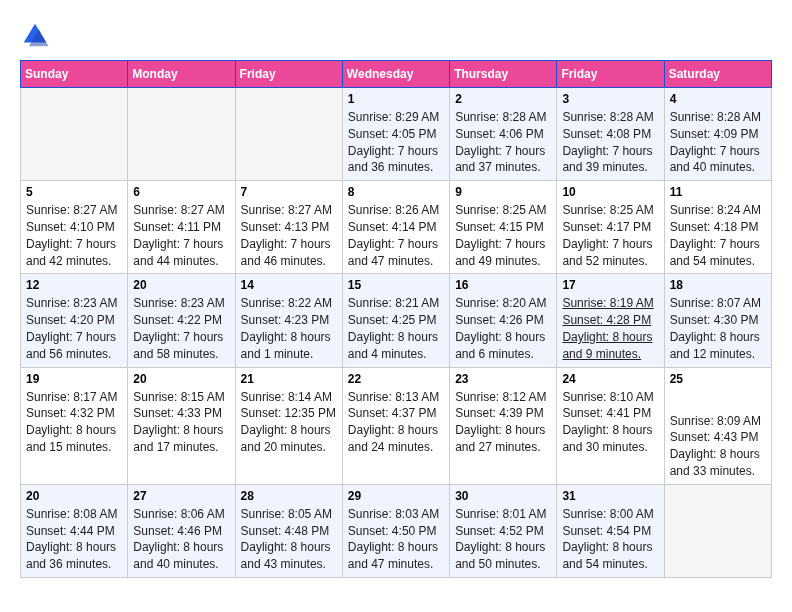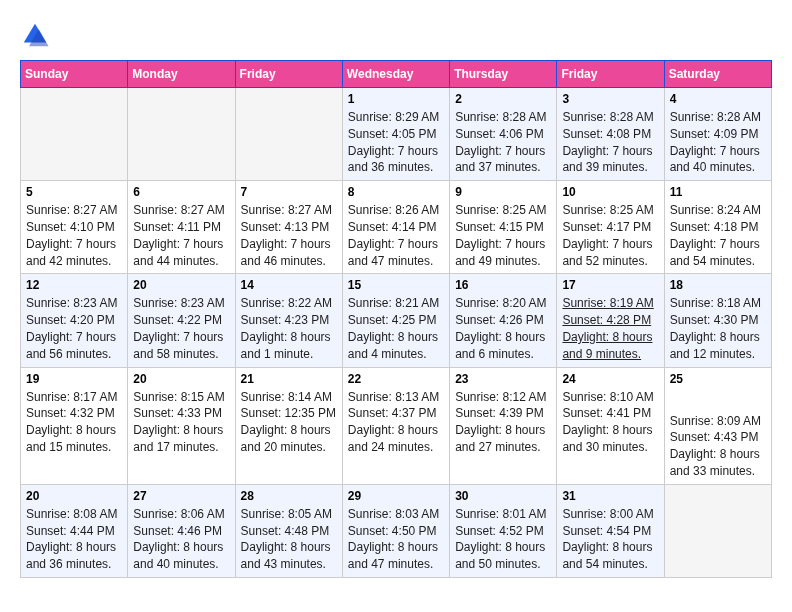--- a/index.html
+++ b/index.html
@@ -231,21 +231,21 @@
 Daylight: 8 hours and 6 minutes.</div>
         </td>
         <td>
           <span class="day-number">17</span>
           <div class="day-info" style="white-space: pre-line; text-decoration: underline;">Sunrise: 8:19 AM
 Sunset: 4:28 PM
 Daylight: 8 hours and 9 minutes.</div>
         </td>
         <td>
           <span class="day-number">18</span>
-          <div class="day-info" style="white-space: pre-line;">Sunrise: 8:18 AM
+          <div class="day-info" style="white-space: pre-line;">Sunrise: 8:07 AM
 Sunset: 4:30 PM
 Daylight: 8 hours and 12 minutes.</div>
         </td>
       </tr>
       <tr class="week-row">
         <td>
           <span class="day-number">19</span>
           <div class="day-info" style="white-space: pre-line;">Sunrise: 8:17 AM
 Sunset: 4:32 PM
 Daylight: 8 hours and 15 minutes.</div>

